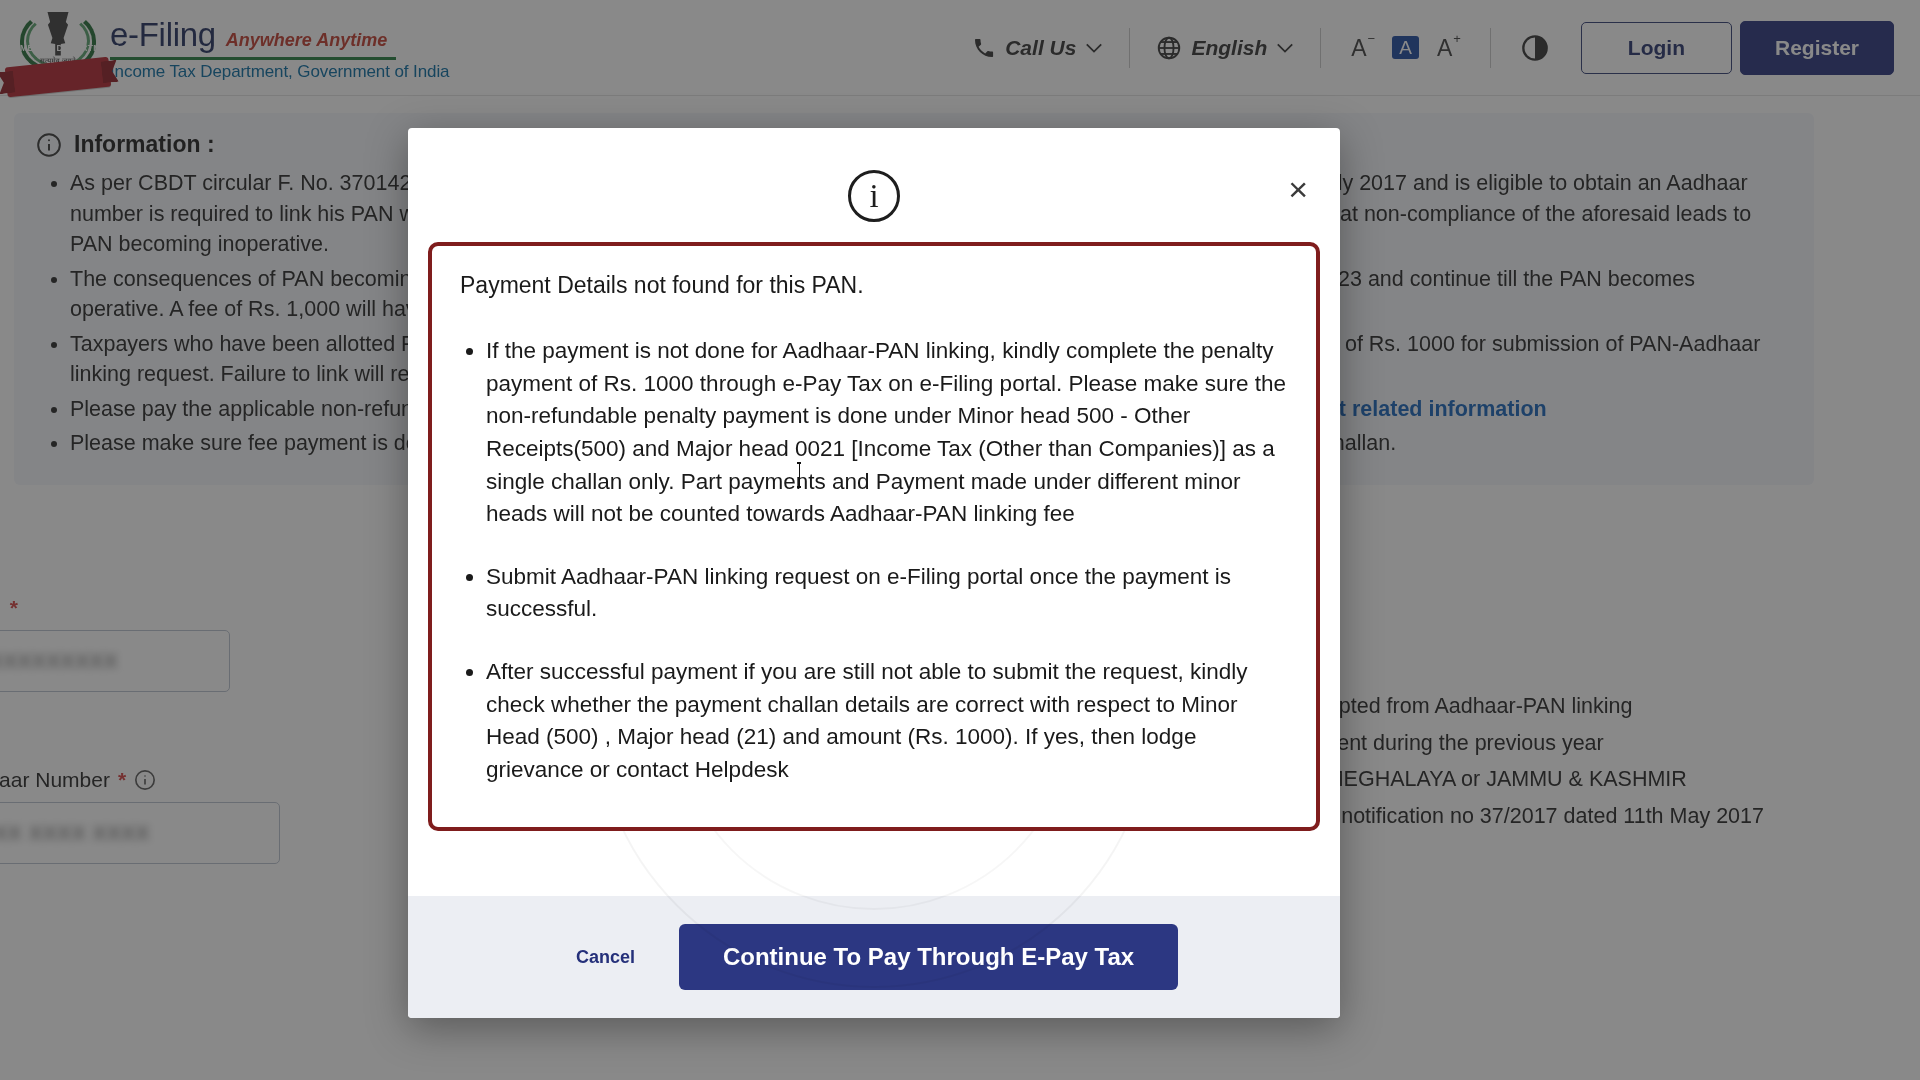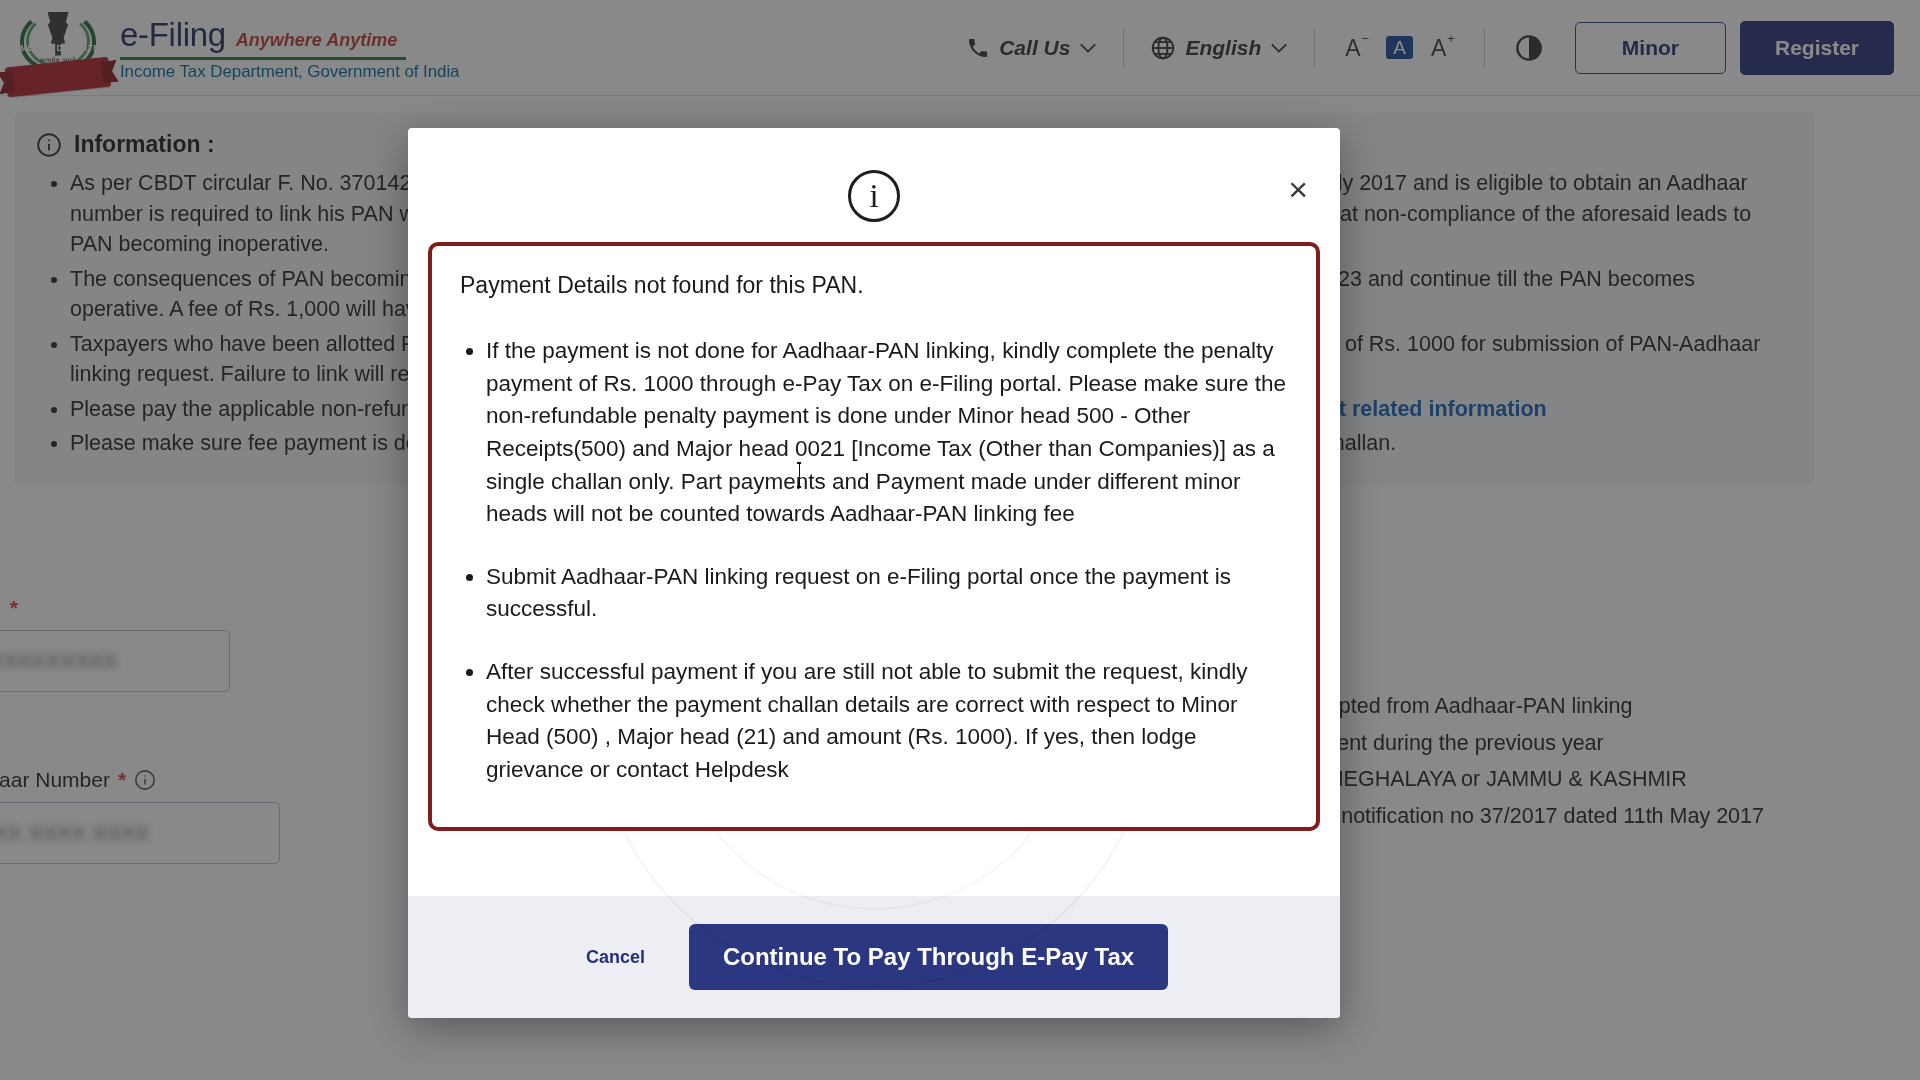--- a/index.html
+++ b/index.html
@@ -51,21 +51,21 @@
   .emblem .ribbon::before, .emblem .ribbon::after{
     content:""; position:absolute; top:4px; width:16px; height:22px; background:#8d1820;
   }
   .emblem .ribbon::before{ left:-8px; clip-path: polygon(0 0,100% 0,100% 100%,0 100%,35% 50%); }
   .emblem .ribbon::after{ right:-8px; clip-path: polygon(0 0,100% 0,65% 50%,100% 100%,0 100%); }
   .emblem .ribbon-text {
     position: absolute; inset: 0; color: #fff; font-size: 8.5px; font-weight: bold;
     display: flex; align-items: center; justify-content: center; letter-spacing: .4px;
     white-space: nowrap;
   }
-  .titlewrap { margin-left: 10px; padding-top: 2px; }
+  .titlewrap { padding-top: 2px; }
   .titleline1 { display: flex; align-items: baseline; }
   .efiling { font-size: 33px; color: #1d2b5b; letter-spacing: -.3px; }
   .tagline { font-size: 18px; color: #c0392b; font-style: italic; margin-left: 10px; font-weight: 600;}
   .greenrule { height: 3px; background: #1f7a3a; margin: 3px 0 2px 0; width: 286px; }
   .deptline { font-size: 17px; color: #0369a1; letter-spacing: -.1px; }
 
   .navzone { margin-left: auto; display: flex; align-items: center; padding-right: 26px; }
   .navitem {
     display: flex; align-items: center; gap: 9px;
     font-size: 21px; color: #2f2f2f; font-weight: bold;
@@ -86,21 +86,21 @@
   }
   .contrast-btn { padding: 0 18px; cursor: pointer; }
   .btn-login {
     border: 1px solid #2d3a72; color: #23306a; background: #fff;
     font-size: 21px; font-weight: bold; border-radius: 5px;
     padding: 13px 46px; margin-left: 14px; cursor: pointer;
   }
   .btn-register {
     background: #25307a; color: #ffffff; border: 1px solid #25307a;
     font-size: 21px; font-weight: bold; border-radius: 5px;
-    padding: 14px 34px; margin-left: 14px; cursor: pointer;
+    padding: 14px 34px; margin-left: 8px; cursor: pointer;
   }
 
   
   .page {
     position: absolute; top: 96px; left: 0; width: 1920px; height: 984px;
     background: #ffffff; overflow: hidden;
   }
   .info-card {
     position: absolute; left: 14px; top: 17px; width: 1800px;
     background: #f4f7fb; border-radius: 6px; padding: 18px 22px 22px 22px;
@@ -171,21 +171,21 @@
   .modal-footer {
     margin-top: auto; height: 122px; background: #eceef3; flex: none;
     display: flex; align-items: center; justify-content: center; gap: 38px;
   }
   .btn-cancel {
     background: none; border: none; color: #25307a; font-size: 18px;
     font-weight: bold; cursor: pointer; padding: 10px 6px;
   }
   .btn-continue {
     background: #2c3782; color: #ffffff; border: none; border-radius: 6px;
-    font-size: 24px; font-weight: bold; padding: 19px 34px; cursor: pointer;
+    font-size: 24px; font-weight: bold; padding: 19px 44px; cursor: pointer;
   }
 
   
   .ibeam {
     position: absolute; left: 797px; top: 462px; width: 4px; height: 26px; z-index: 20;
     pointer-events: none;
   }
   .ibeam::before, .ibeam::after{
     content:""; position:absolute; left:0; width:100%; height:2px; background:#111;
   }
@@ -328,21 +328,21 @@
 
       <div class="contrast-btn">
         <span>
           <svg class="icon-svg" width="28" height="28" viewBox="0 0 24 24">
             <circle cx="12" cy="12" r="10" fill="none" stroke="#2f2f2f" stroke-width="2"></circle>
             <path d="M12 2a10 10 0 0 1 0 20z" fill="#2f2f2f"></path>
           </svg>
         </span>
       </div>
 
-      <button class="btn-login">Minor</button>
+      <button class="btn-login">Login</button>
       <button class="btn-register">Register</button>
     </div>
   </div>
 
   <div class="overlay"></div>
 
   <div class="modal">
     <div class="modal-watermark"></div>
 
     <div class="modal-top">

